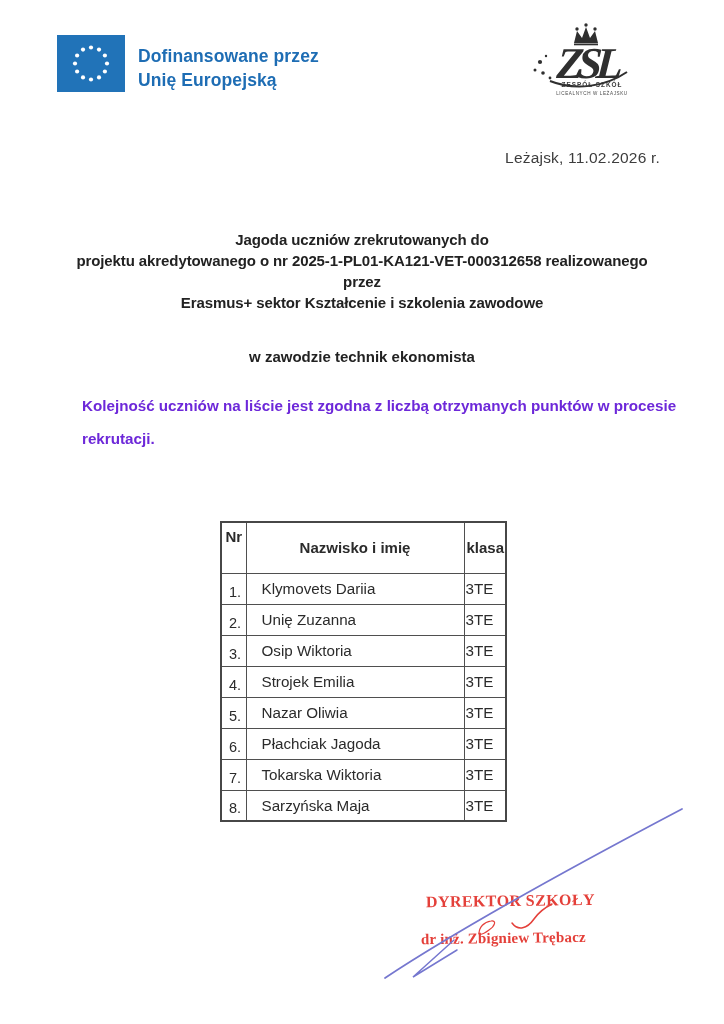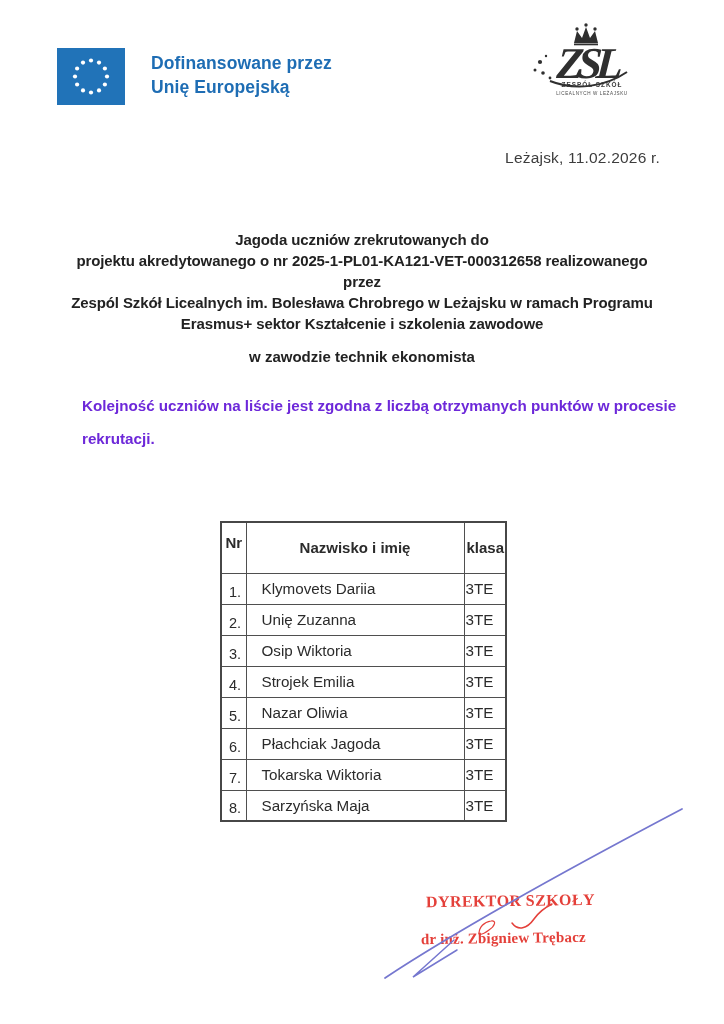--- a/index.html
+++ b/index.html
@@ -2,21 +2,21 @@
 <html><head>
 <meta charset="utf-8">
 <style>
   html,body{margin:0;padding:0;background:#e9e9e9;}
   .page{
     position:relative; width:724px; height:1024px; margin:0 auto;
     background:#ffffff; overflow:hidden;
     font-family:"Liberation Sans", sans-serif; color:#242424;
   }
   
-  .eu-block{position:absolute; left:57px; top:48px; display:flex; align-items:flex-start;gap:13px;}
+  .eu-block{position:absolute; left:57px; top:35px; display:flex; align-items:flex-end;}
   .eu-flag{display:block;}
   .eu-text{
     margin-left:13px; padding-top:3px;
     font-weight:700; font-size:17.5px; line-height:24px;
     color:#1e6db4; letter-spacing:0.1px;
   }
   .zsl-logo{position:absolute; left:530px; top:22px;}
   
   .date-line{
     position:absolute; top:149px; right:64px;
@@ -42,21 +42,21 @@
     border-collapse:collapse; table-layout:fixed; width:285px;
     color:#2b2b2b;
   }
   table.students th, table.students td{
     border:1px solid #4f4f4f; overflow:hidden; white-space:nowrap;
   }
   table.students{border:2px solid #474747;}
   tr.head-row{height:51px;}
   tr.data-row{height:31px;}
   th{font-weight:700; font-size:15px;}
-  th.h-nr{vertical-align:top; padding-top:11px; text-align:center;}
+  th.h-nr{vertical-align:top; padding-top:5px; text-align:center;}
   th.h-name{vertical-align:middle;}
   th.h-klasa{text-align:right; vertical-align:middle;}
   td.c-nr{vertical-align:bottom; text-align:left; padding:0 0 4px 7px; font-size:14.5px;}
   td.c-name{vertical-align:middle; padding-left:15px; font-size:15.2px;}
   td.c-klasa{vertical-align:middle; font-size:15.2px;}
   
   .stamp-title{
     position:absolute; left:426px; top:892px;
     font-family:"Liberation Serif", serif; font-weight:700; font-size:16px;
     color:#e4403a; letter-spacing:0.4px; transform:rotate(-0.8deg); white-space:nowrap;
@@ -117,21 +117,20 @@
     <text x="62" y="65" text-anchor="middle" font-family="Liberation Sans, sans-serif" font-size="6.4" font-weight="bold" letter-spacing="1" fill="#3a3a3a">ZESPÓŁ SZKÓŁ</text>
     <text x="62" y="72.5" text-anchor="middle" font-family="Liberation Sans, sans-serif" font-size="4.6" letter-spacing="0.6" fill="#4a4a4a">LICEALNYCH W LEŻAJSKU</text>
   </svg>
 
   <div class="date-line">Leżajsk, 11.02.2026 r.</div>
 
   <div class="title-block">
     <div>Jagoda uczniów zrekrutowanych do</div>
     <div>projektu akredytowanego o nr 2025-1-PL01-KA121-VET-000312658 realizowanego</div>
     <div>przez</div>
-    <div>Zespól Szkół Licealnych im. Bolesława Chrobrego w Leżajsku w ramach Programu</div>
     <div>Erasmus+ sektor Kształcenie i szkolenia zawodowe</div>
   </div>
   <div class="profession-line">w zawodzie technik ekonomista</div>
 
   <div class="intro-block">
     <div>Kolejność uczniów na liście jest zgodna z liczbą otrzymanych punktów w procesie</div>
     <div>rekrutacji.</div>
   </div>
 
   <table class="students">

